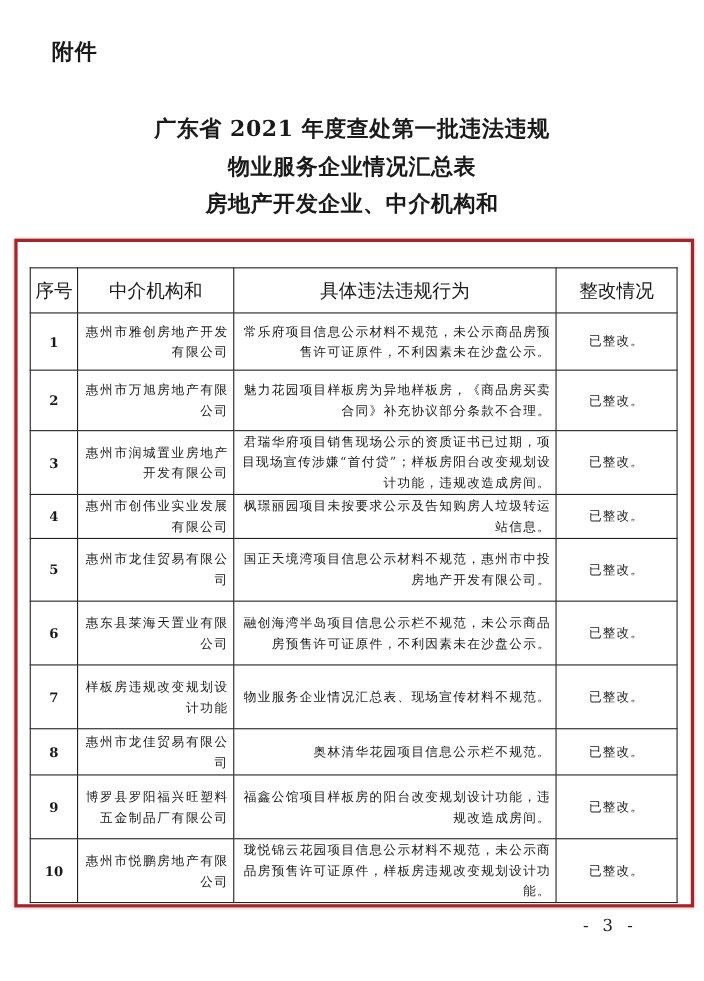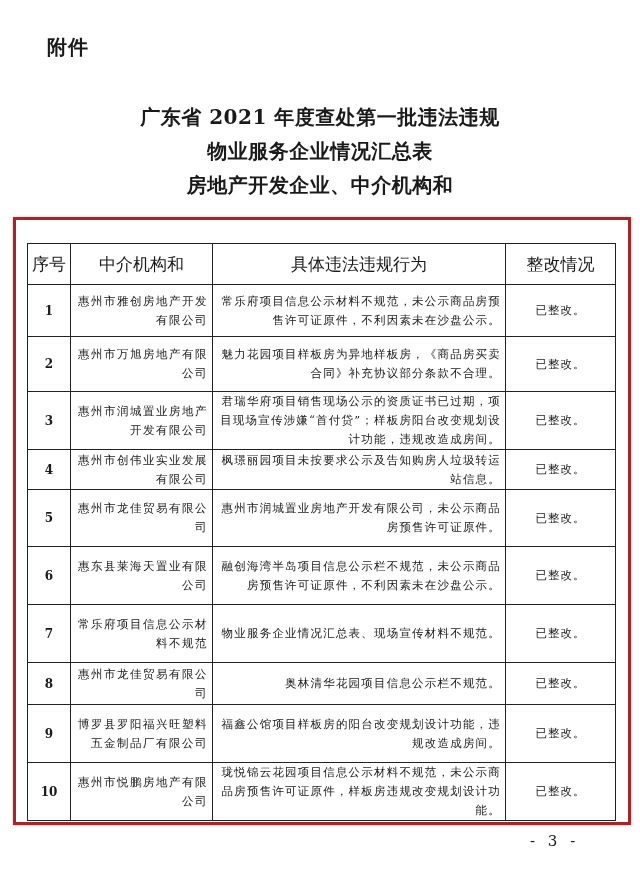--- a/index.html
+++ b/index.html
@@ -82,32 +82,32 @@
     </tr>
     <tr style="height:40px">
       <td class="no">4</td>
       <td class="name">惠州市创伟业实业发展有限公司</td>
       <td class="desc">枫璟丽园项目未按要求公示及告知购房人垃圾转运站信息。</td>
       <td class="status">已整改。</td>
     </tr>
     <tr style="height:57px">
       <td class="no">5</td>
       <td class="name">惠州市龙佳贸易有限公司</td>
-      <td class="desc">惠州市润城置业房地产开发有限公司，未公示商品房预售许可证原件。</td>
+      <td class="desc">国正天境湾项目信息公示材料不规范，惠州市中投房地产开发有限公司。</td>
       <td class="status">已整改。</td>
     </tr>
     <tr style="height:58px">
       <td class="no">6</td>
       <td class="name">惠东县莱海天置业有限公司</td>
       <td class="desc">融创海湾半岛项目信息公示栏不规范，未公示商品房预售许可证原件，不利因素未在沙盘公示。</td>
       <td class="status">已整改。</td>
     </tr>
     <tr style="height:58px">
       <td class="no">7</td>
-      <td class="name">常乐府项目信息公示材料不规范</td>
+      <td class="name">样板房违规改变规划设计功能</td>
       <td class="desc">物业服务企业情况汇总表、现场宣传材料不规范。</td>
       <td class="status">已整改。</td>
     </tr>
     <tr style="height:42px">
       <td class="no">8</td>
       <td class="name">惠州市龙佳贸易有限公司</td>
       <td class="desc">奥林清华花园项目信息公示栏不规范。</td>
       <td class="status">已整改。</td>
     </tr>
     <tr style="height:58px">

